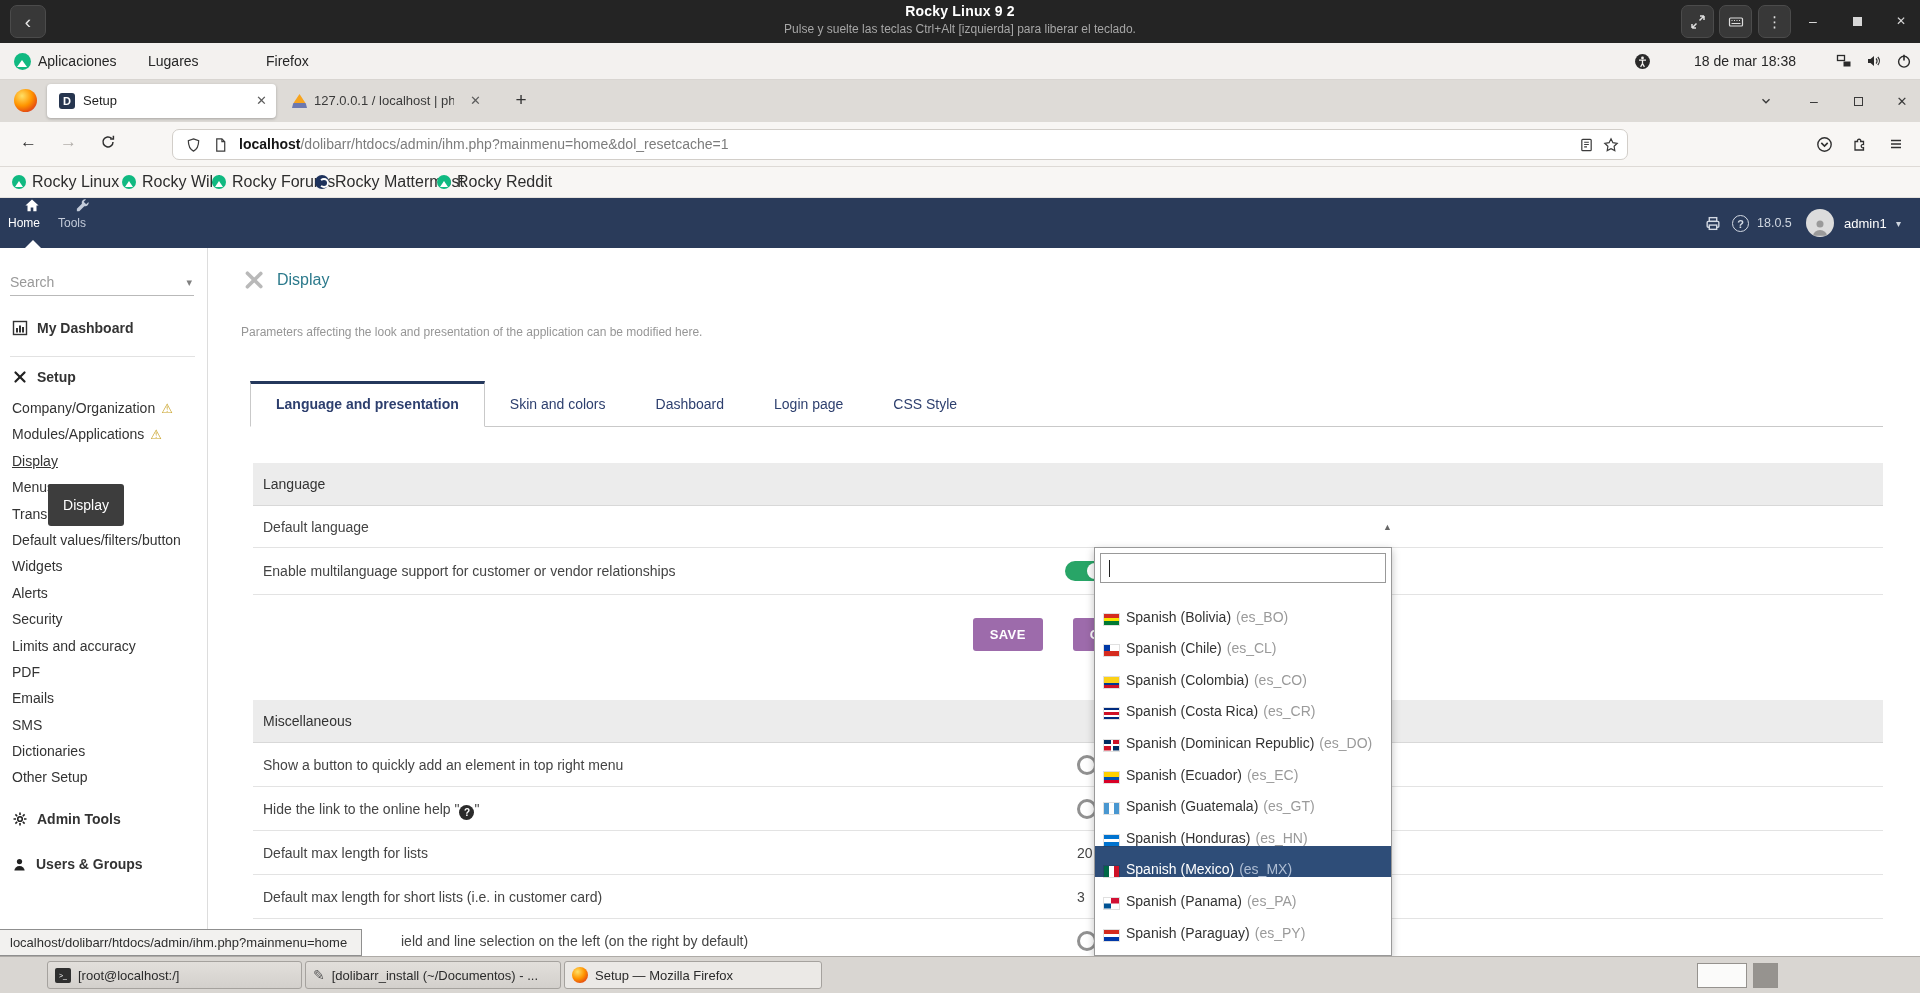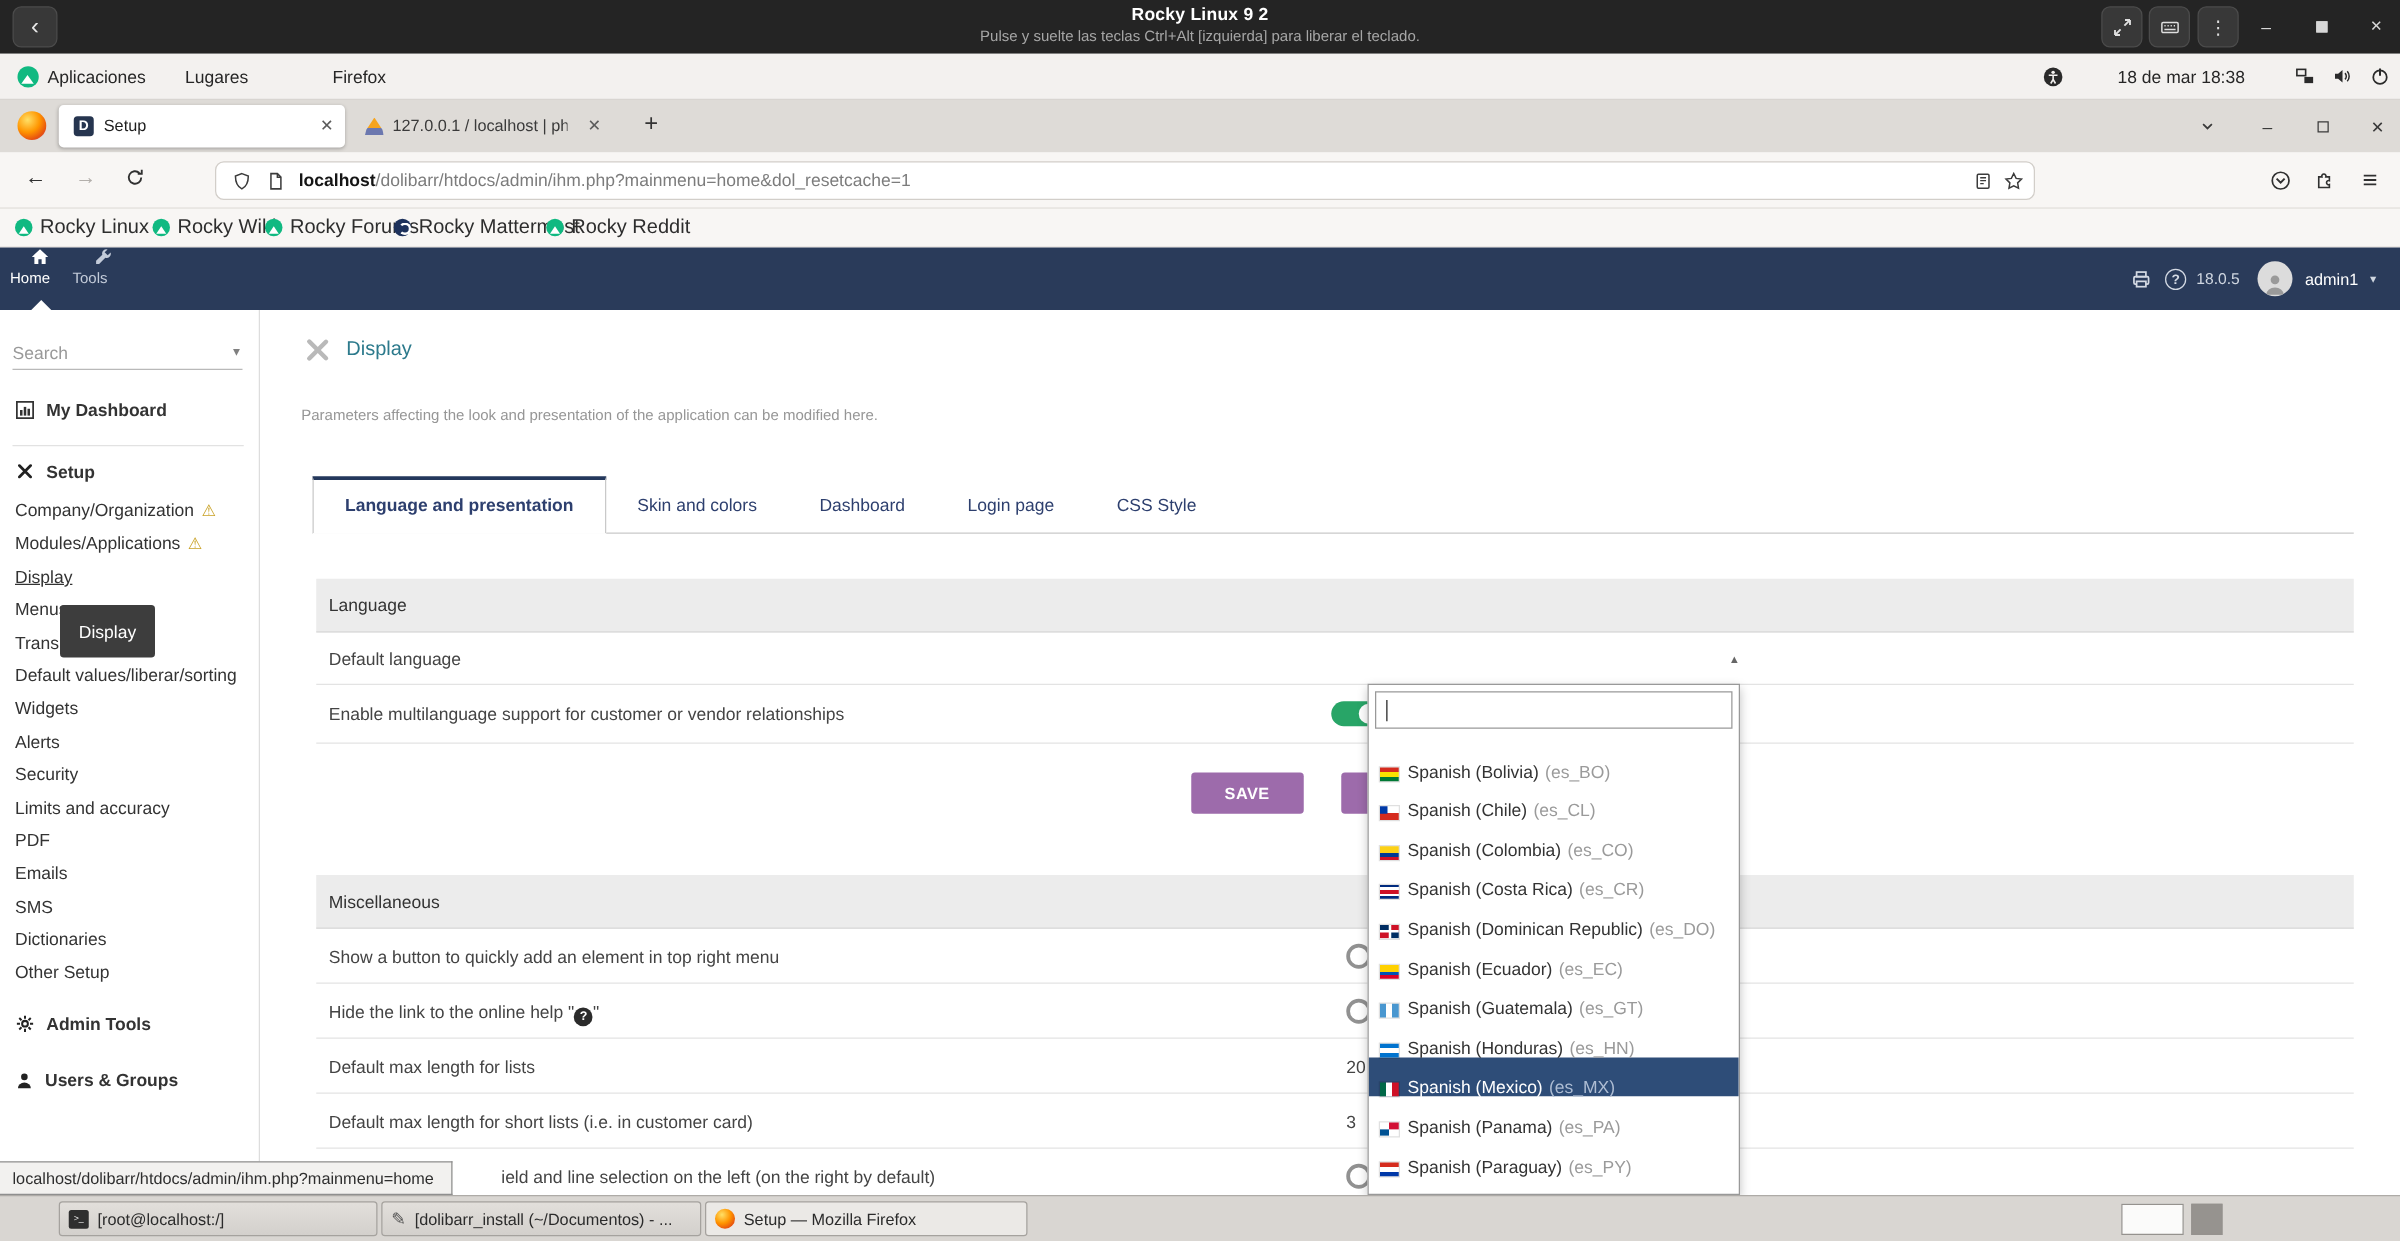--- a/index.html
+++ b/index.html
@@ -105,21 +105,21 @@
 .lang-ic{display:flex;gap:2px}
 .lang-ic i{width:11px;height:11px;background:#47536b;color:#fff;font-style:normal;font-size:8px;line-height:11px;text-align:center;border-radius:2px}
 .lang-ic i.b1::after{content:"A"}
 .lang-ic i.b2::after{content:"b"}
 .sel-caret{position:absolute;left:1130px;top:0;height:100%;display:flex;align-items:center;color:#666;font-size:9px}
 .sel-caret::after{content:"\25B2"}
 .tog-on{position:relative;width:40px;height:20px;border-radius:10px;background:#28a567;flex:none}
 .tog-on::after{content:"";position:absolute;right:2px;top:2px;width:16px;height:16px;border-radius:50%;background:#fff}
 .tog-off{width:20px;height:20px;border:3px solid #919191;border-radius:50%;background:#fff;flex:none}
 .btns{position:absolute;left:45px;top:370px;width:1630px;display:flex;justify-content:center;gap:30px}
-.btn{background:#9d6bab;color:#fff;border:none;border-radius:3px;font-size:13px;font-weight:bold;letter-spacing:.4px;padding:0 27px;height:33px;font-family:"Liberation Sans",sans-serif}
+.btn{background:#9d6bab;color:#fff;border:none;border-radius:3px;font-size:13px;font-weight:bold;letter-spacing:.4px;padding:0 17px;height:33px;font-family:"Liberation Sans",sans-serif}
 .help-badge{display:inline-block;width:15px;height:15px;background:#2b2b2b;color:#fff;border-radius:50%;font-size:10px;font-weight:bold;text-align:center;line-height:15px;vertical-align:-2px}
 .indent .lbl{left:148px}
 
 .dd{position:absolute;left:1094px;top:547px;width:298px;height:409px;background:#fff;border:1px solid #999;box-shadow:0 3px 8px rgba(0,0,0,.25);overflow:hidden;z-index:30}
 .dd-search{position:relative;margin:5px;height:30px;border:1px solid #999;background:#fff}
 .dd-search i{position:absolute;left:8px;top:6px;width:1px;height:17px;background:#222}
 .dd-list{margin-top:10px}
 .dd-item{height:31.6px;display:flex;align-items:flex-end;padding-left:9px;font-size:14px;color:#333;white-space:nowrap}
 .dd-item .code{color:#9a9a9a;margin-left:5px}
 .dd-item.sel{background:#2e4d78;color:#fff}
@@ -384,21 +384,21 @@
         </svg>
     </span>
     <span>Setup</span>
   </div>
   <ul class="sb-list">
     <li><span class="t">Company/Organization</span><span class="warn"></span></li>
     <li><span class="t">Modules/Applications</span><span class="warn"></span></li>
     <li class="cur"><span class="t">Display</span></li>
     <li><span class="t">Menus</span></li>
     <li><span class="t">Translation</span></li>
-    <li><span class="t">Default values/liberar/sorting</span></li>
+    <li><span class="t">Default values/filters/button</span></li>
     <li><span class="t">Widgets</span></li>
     <li><span class="t">Alerts</span></li>
     <li><span class="t">Security</span></li>
     <li><span class="t">Limits and accuracy</span></li>
     <li><span class="t">PDF</span></li>
     <li><span class="t">Emails</span></li>
     <li><span class="t">SMS</span></li>
     <li><span class="t">Dictionaries</span></li>
     <li><span class="t">Other Setup</span></li>
   </ul>

